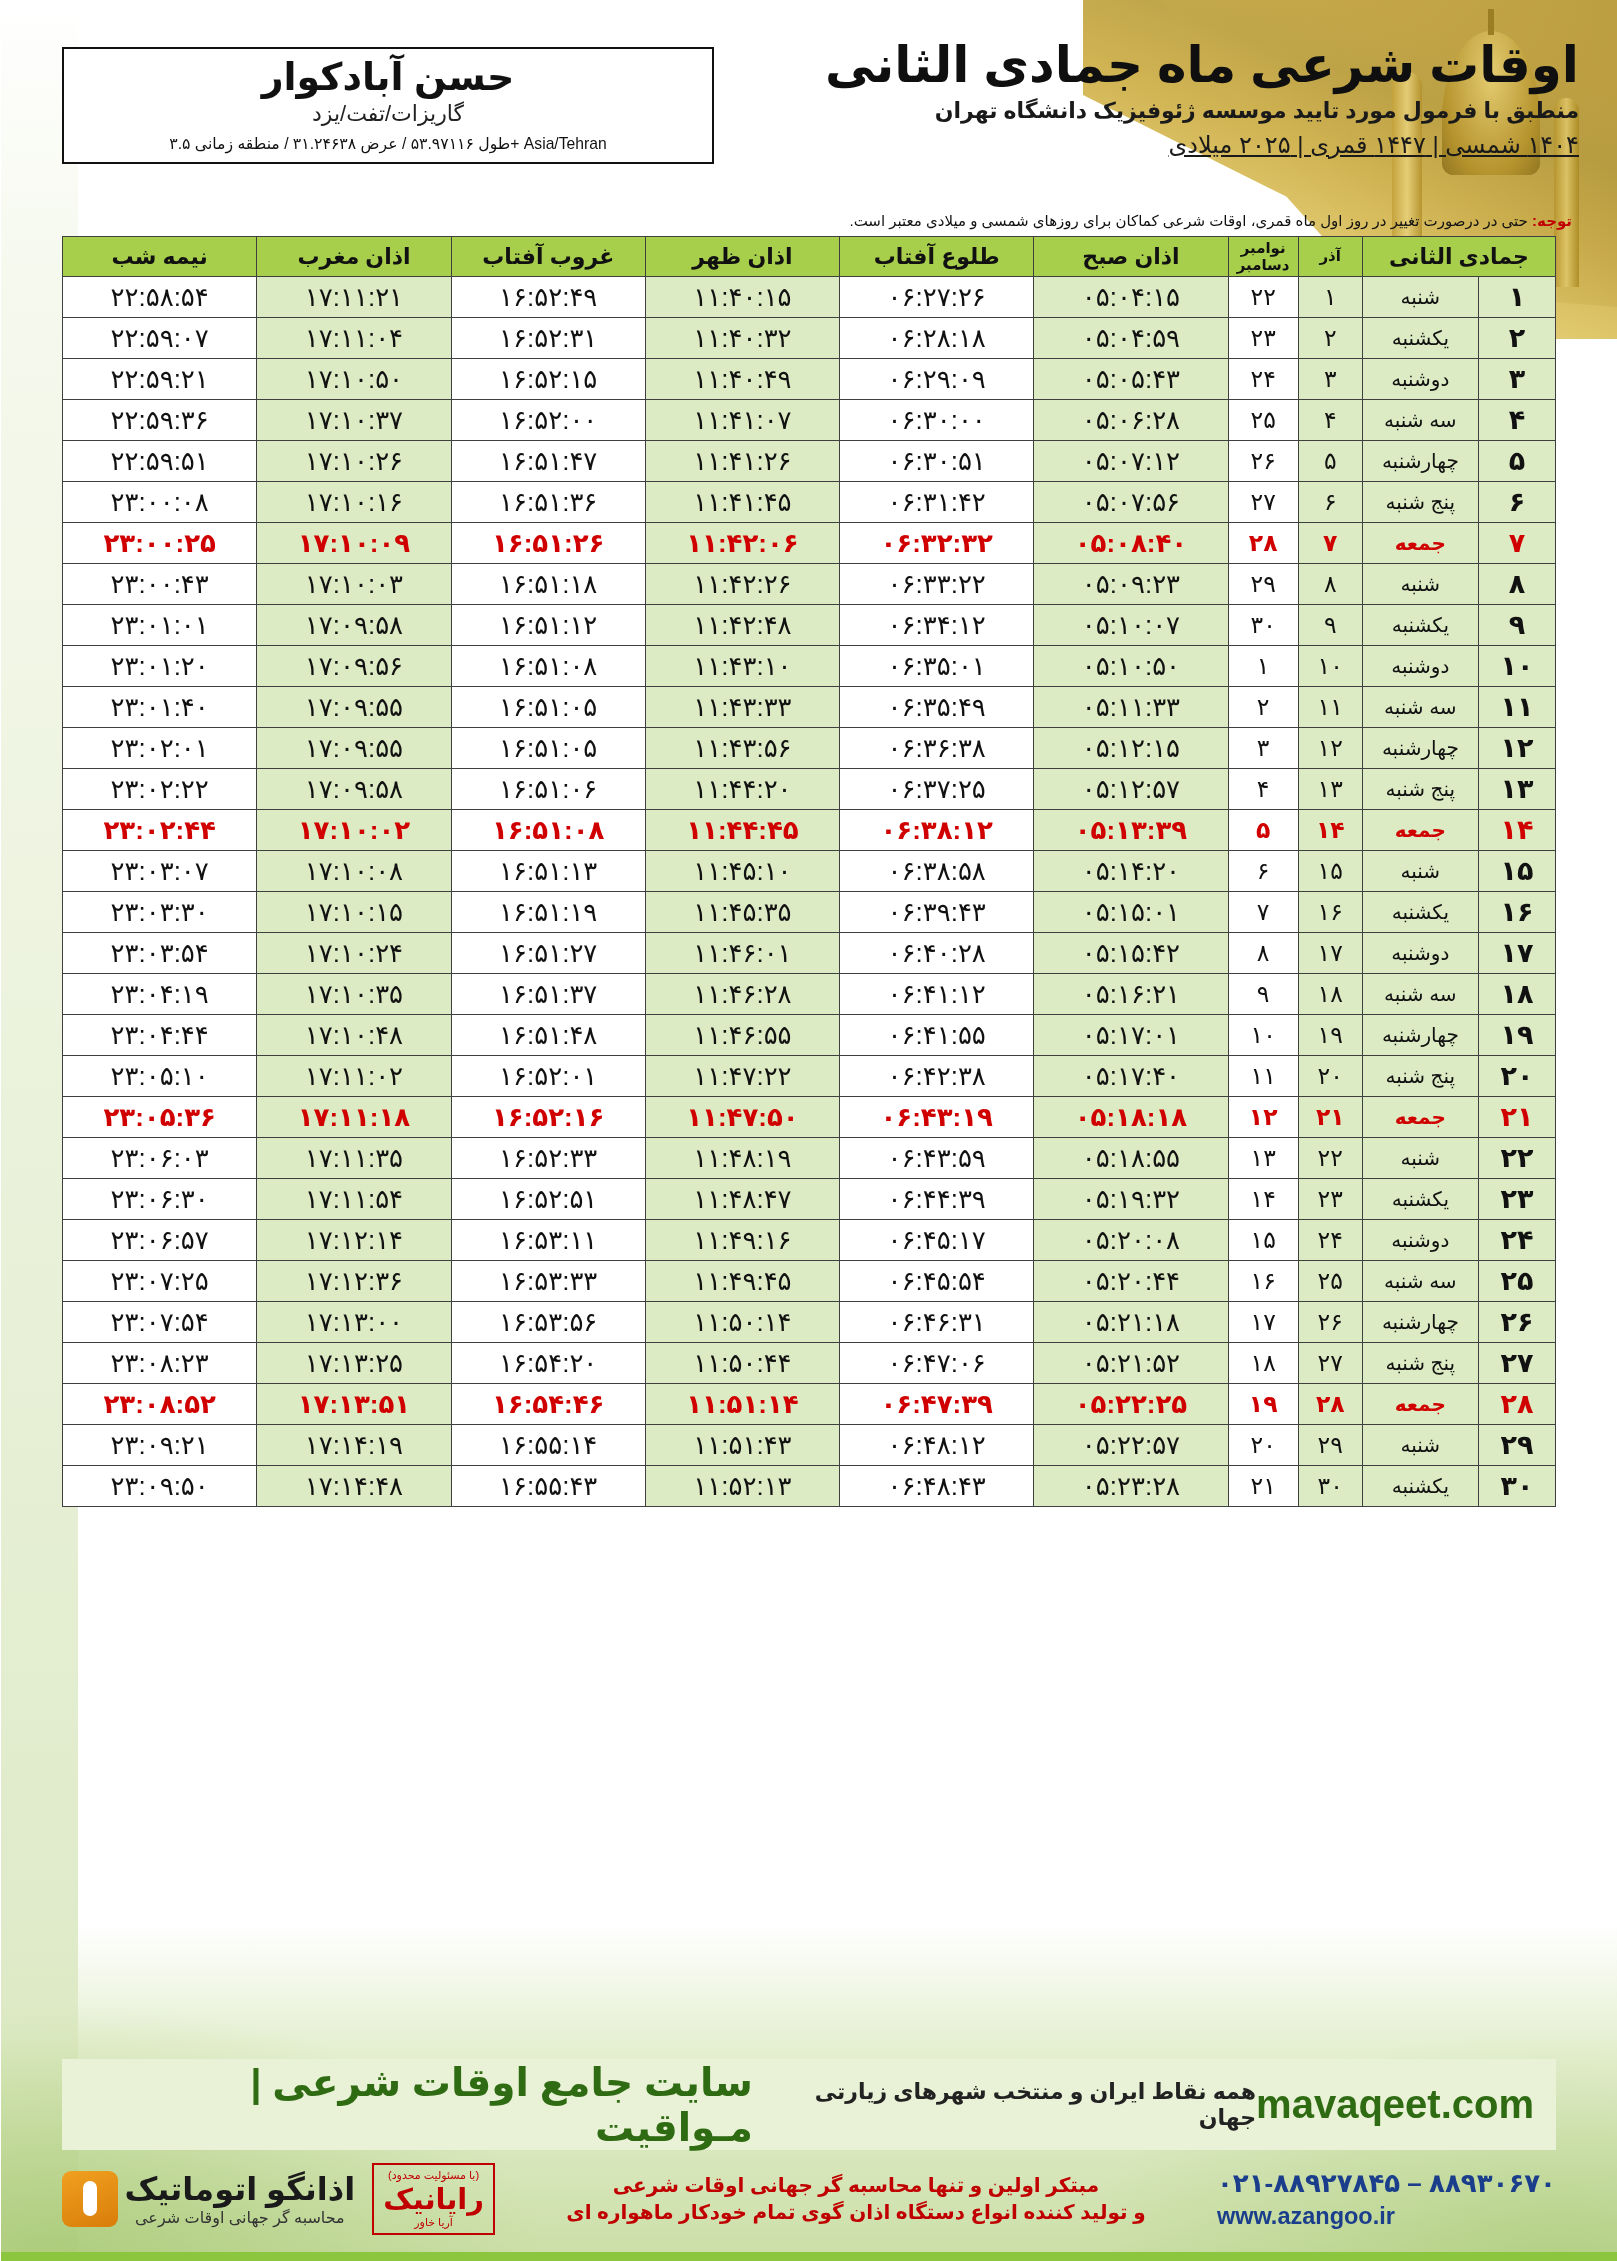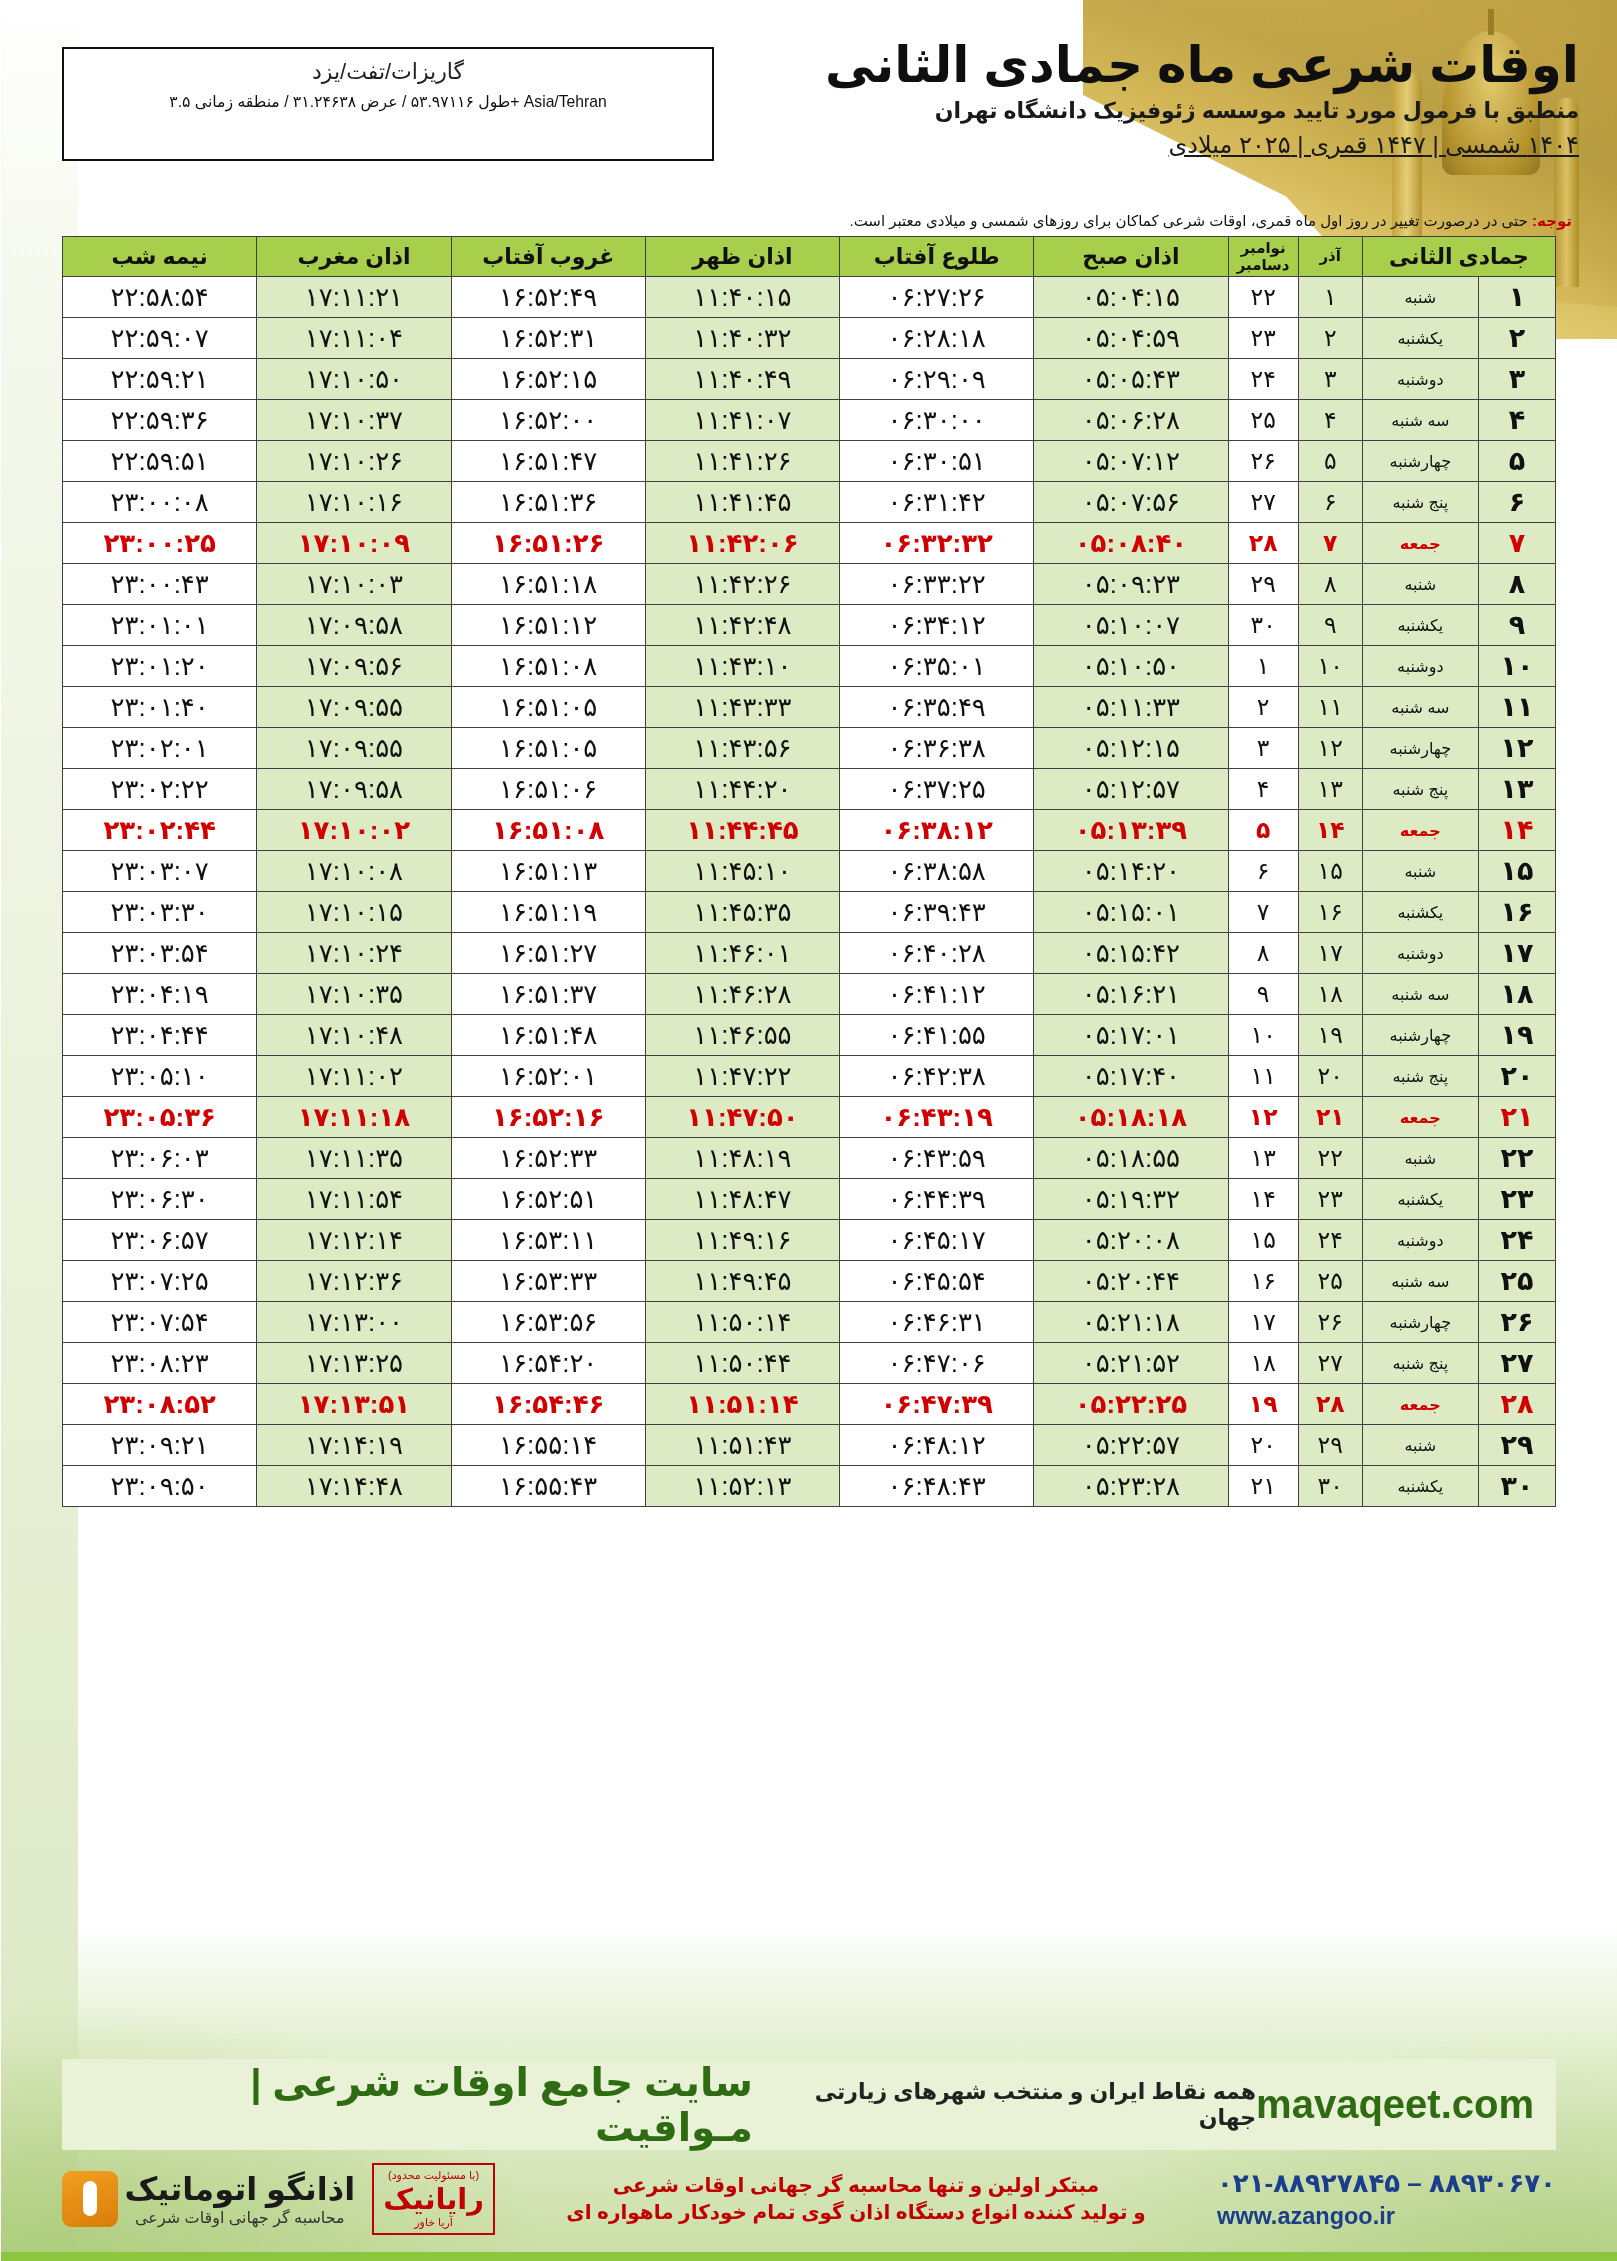--- a/index.html
+++ b/index.html
@@ -122,21 +122,21 @@
   tbody td {
     height:41px;
     font-size:26px;
     color:#111;
     letter-spacing:0px;
     background:#ffffff;
   }
   tbody td.time { font-size:26px; }
   tbody td.shaded { background:#dcebc3; }
   tbody td.daynum { background:#dcebc3; font-size:27px; font-weight:bold; }
-  tbody td.dayname { background:#dcebc3; font-size:16px; }
+  tbody td.dayname { background:#dcebc3; font-size:20px; }
   tbody td.small-num { font-size:23.5px; }
   tbody tr.friday td { color:#d00000; font-weight:bold; }
   tbody tr.friday td.dayname { color:#d00000; font-weight:bold; }
 
   
   col.c-j   { width:77px; }
   col.c-dn  { width:116px; }
   col.c-az  { width:64px; }
   col.c-mil { width:70px; }
   col.c-t   { width:194px; }
@@ -194,20 +194,21 @@
 <div class="bg-bottom-leaf"></div>
 <div class="bg-bottom-leaf2"></div>
 
 <div class="header">
   <div class="title-main">اوقات شرعی ماه جمادی الثانی</div>
   <div class="title-sub">منطبق با فرمول مورد تایید موسسه ژئوفیزیک دانشگاه تهران</div>
   <div class="title-dates">۱۴۰۴ شمسی | ۱۴۴۷ قمری | ۲۰۲۵ میلادی</div>
 </div>
 
 <div class="city-box">
+  <div class="city-name">حسن آبادکوار</div>
   <div class="city-sub">گاریزات/تفت/یزد</div>
   <div class="city-coord">طول ۵۳.۹۷۱۱۶ / عرض ۳۱.۲۴۶۳۸ / منطقه زمانی ۳.۵+ Asia/Tehran</div>
 </div>
 
 <div class="note">
   <b>توجه:</b><span> حتی در درصورت تغییر در روز اول ماه قمری، اوقات شرعی کماکان برای روزهای شمسی و میلادی معتبر است.</span>
 </div>
 
 <div class="table-wrap">
   <table class="times">

